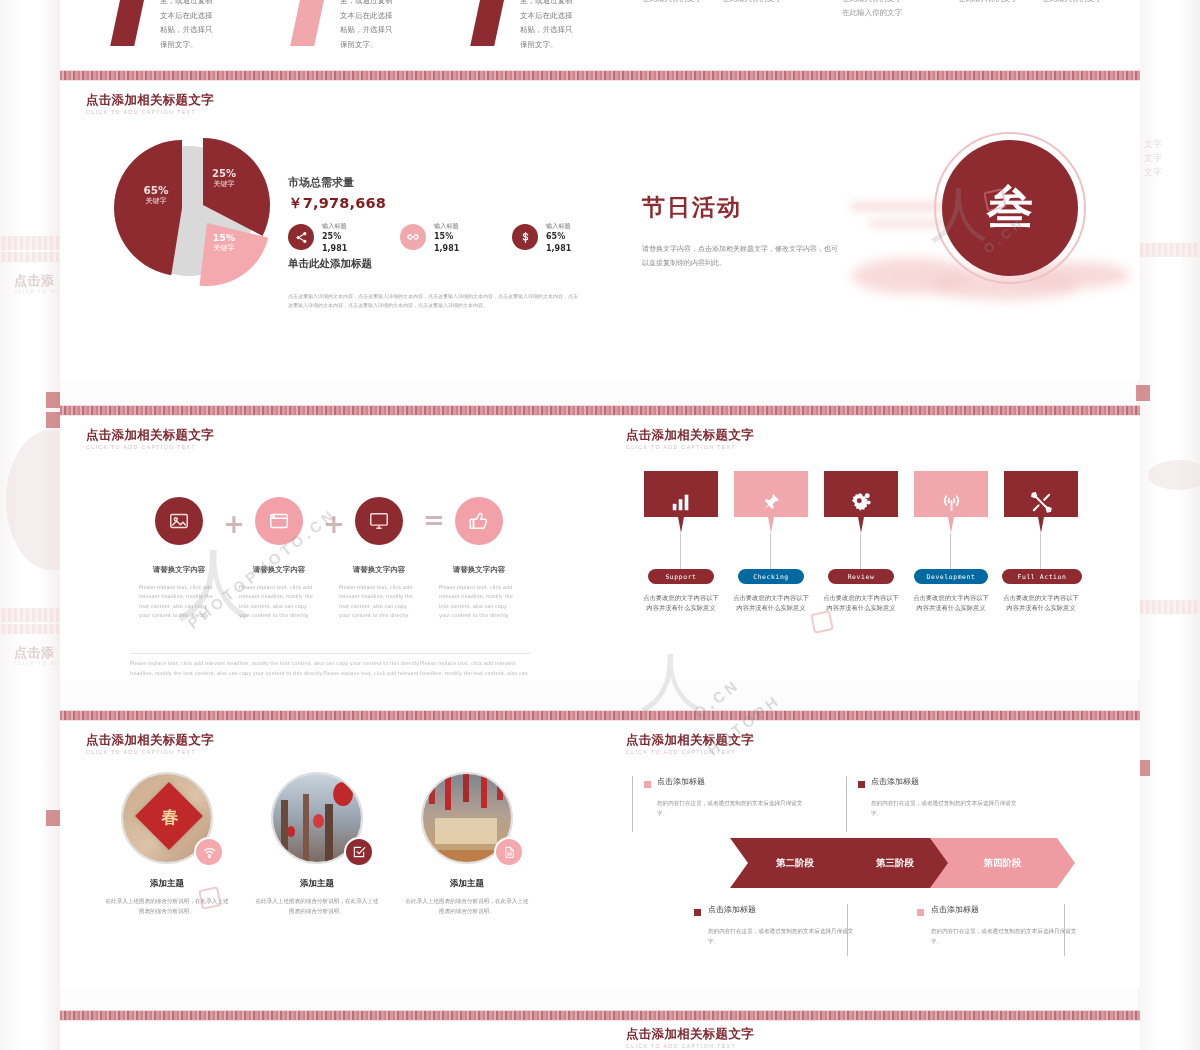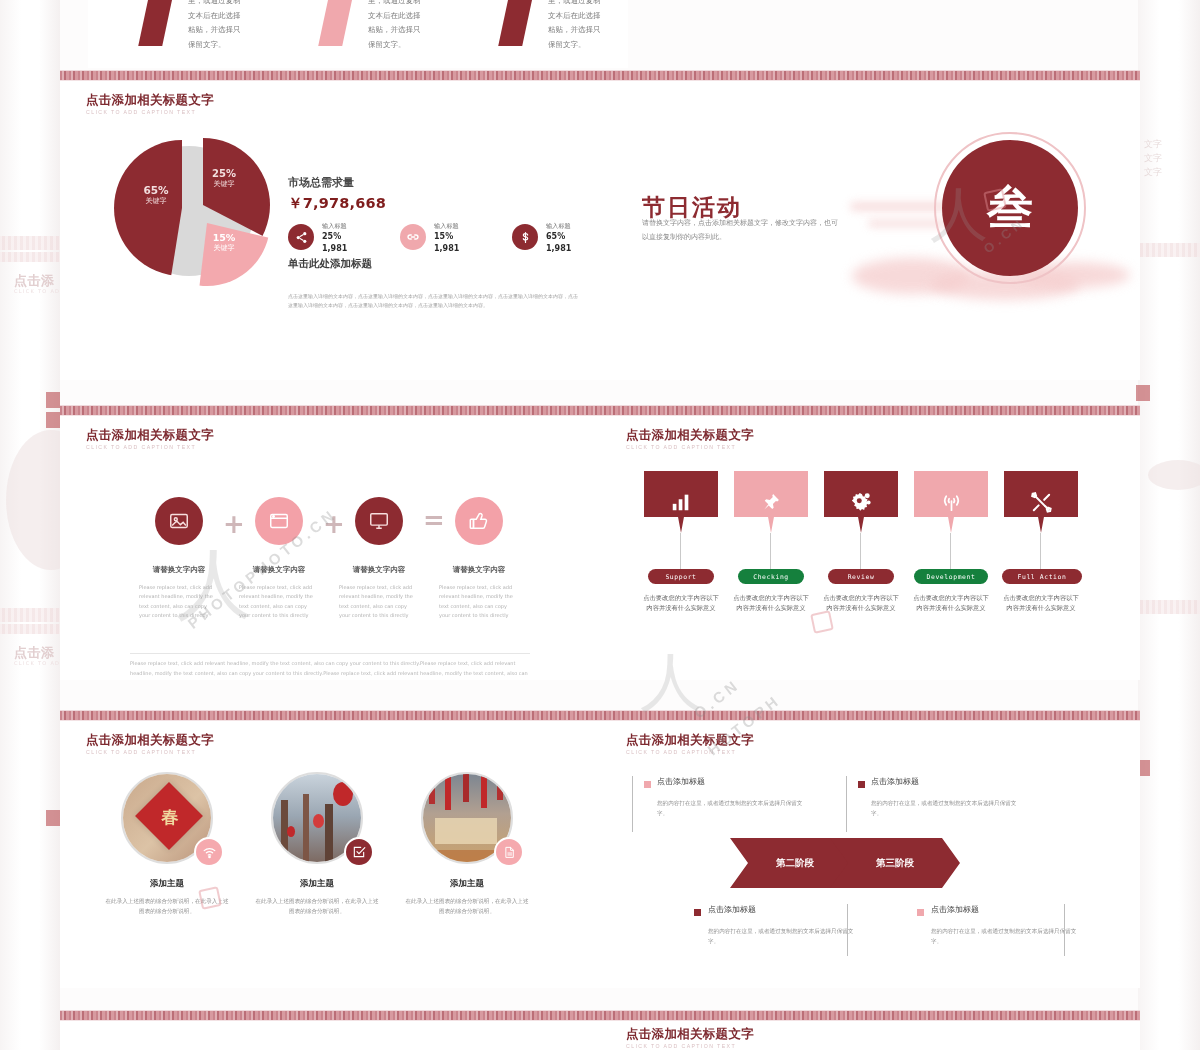--- a/index.html
+++ b/index.html
@@ -75,21 +75,21 @@
 
   
   .hexi { position:absolute; width:74px; height:62px; display:flex;
      align-items:center; justify-content:center; color:#fff; font-size:22px;
      clip-path: polygon(0 0,100% 0,100% 74%,54% 74%,50% 100%,46% 74%,0 74%); }
   .stem { position:absolute; width:1px; background:#c9c9c9; }
   .pill { position:absolute; height:15px; border-radius:8px; color:#fff;
      display:flex; align-items:center; justify-content:center;
      font-family:"DejaVu Sans Mono","Liberation Mono",monospace; font-size:6.4px; letter-spacing:.6px;}
   .pill-d { background:#8d2b31; }
-  .pill-l { background:#15803d; }
+  .pill-l { background:#0369a1; }
   .hx-p { position:absolute; font-size:6.3px; color:#5e5e5e; line-height:1.6; text-align:center;}
 
   
   .photo { position:absolute; width:92px; height:92px; border-radius:50%;
      border:2px solid #dedede; overflow:hidden; }
   .badge { position:absolute; width:30px; height:30px; border-radius:50%;
      border:2px solid #fff; display:flex; align-items:center; justify-content:center;
      color:#fff; font-size:13px; }
   .b-light { background:#f5a9ae; }
   .b-dark  { background:#8d2b31; }
@@ -139,21 +139,21 @@
     <div class="ghost-txt" style="left:6px;top:138px">文字</div>
     <div class="ghost-txt" style="left:6px;top:152px">文字</div>
     <div class="ghost-txt" style="left:6px;top:166px">文字</div>
     <div class="ghost-band" style="top:243px"></div>
     <div class="ghost-chip" style="left:-2px;top:385px"></div>
     <div class="ghost-blob" style="left:10px;top:460px;width:60px;height:30px;"></div>
     <div class="ghost-band" style="top:600px"></div>
     <div class="ghost-chip" style="left:-2px;top:760px"></div>
   </div>
 
-  <div class="sheet" style="left:60px;top:0;width:540px;height:68px;margin-left:28px;">
+  <div class="sheet" style="left:60px;top:0;width:540px;height:68px;">
 
     <div style="position:absolute;left:60px;top:-46px;width:24px;height:92px;background:#8d2b31;transform:skewX(-12deg);">
       
     </div>
     <div style="position:absolute;left:100px;top:-6px;font-size:7.5px;color:#7b7b7b;line-height:1.95;">
       <div>里，或通过复制</div>
       <div>文本后在此选择</div>
       <div>粘贴，并选择只</div>
       <div>保留文字。</div>
     </div>
@@ -172,20 +172,28 @@
       
     </div>
     <div style="position:absolute;left:460px;top:-6px;font-size:7.5px;color:#7b7b7b;line-height:1.95;">
       <div>里，或通过复制</div>
       <div>文本后在此选择</div>
       <div>粘贴，并选择只</div>
       <div>保留文字。</div>
     </div>
   </div>
 
+  <div class="sheet" style="left:600px;top:0;width:540px;height:68px;">
+    <div style="position:absolute;left:42px;top:-6px;font-size:7.5px;color:#9a9a9a;">在此输入你的文字</div>
+    <div style="position:absolute;left:122px;top:-6px;font-size:7.5px;color:#9a9a9a;">在此输入你的文字</div>
+    <div style="position:absolute;left:242px;top:-6px;font-size:7.5px;color:#9a9a9a;">在此输入你的文字</div>
+    <div style="position:absolute;left:242px;top:8px;font-size:7.5px;color:#9a9a9a;">在此输入你的文字</div>
+    <div style="position:absolute;left:358px;top:-6px;font-size:7.5px;color:#9a9a9a;">在此输入你的文字</div>
+    <div style="position:absolute;left:442px;top:-6px;font-size:7.5px;color:#9a9a9a;">在此输入你的文字</div>
+  </div>
 
   <div class="sheet" style="left:60px;top:70px;width:540px;height:310px;">
     <div class="topbar"></div>
     <div class="sl-title">点击添加相关标题文字</div>
     <div class="sl-sub">CLICK TO ADD CAPTION TEXT</div>
 
     <div class="pie-wrap">
 
       <div class="pie-seg" style="left:24px;top:18px;width:130px;height:130px;border-radius:50%;background:#d9d9d9;"></div>
 
@@ -261,21 +269,21 @@
   <div class="sheet" style="left:600px;top:70px;width:540px;height:310px;">
     <div class="topbar"></div>
 
     <div class="streak" style="left:250px;top:132px;width:170px;height:9px;"></div>
     <div class="streak" style="left:268px;top:150px;width:120px;height:7px;"></div>
     <div class="cloud" style="left:252px;top:188px;width:120px;height:36px;"></div>
     <div class="cloud" style="left:330px;top:200px;width:150px;height:30px;"></div>
     <div class="cloud" style="left:420px;top:192px;width:110px;height:26px;"></div>
 
     <div class="big-title" style="left:42px;top:122px;">节日活动</div>
-    <div class="big-p" style="left:42px;top:146px;width:196px;">请替换文字内容，点击添加相关标题文字，修改文字内容，也可以直接复制你的内容到此。</div>
+    <div class="big-p" style="left:42px;top:172px;width:196px;">请替换文字内容，点击添加相关标题文字，修改文字内容，也可以直接复制你的内容到此。</div>
 
     <div class="ring-outer" style="left:334px;top:62px;width:152px;height:152px;"></div>
     <div class="ring-inner" style="left:342px;top:70px;width:136px;height:136px;">
       <span>叁</span>
     </div>
   </div>
 
   <div class="sheet" style="left:60px;top:405px;width:540px;height:275px;">
     <div class="topbar"></div>
     <div class="sl-title">点击添加相关标题文字</div>
@@ -468,20 +476,23 @@
     <div class="vline" style="left:246px;top:66px;height:56px;"></div>
     <div class="leg-sq" style="left:258px;top:71px;background:#8d2b31;"></div>
     <div class="leg-h" style="left:271px;top:66px;">点击添加标题</div>
     <div class="leg-p" style="left:271px;top:88px;width:150px;">您的内容打在这里，或者通过复制您的文本后选择只保留文字。</div>
 
     <div class="arrow ar-d" style="left:130px;top:128px;width:130px;">
       <span>第二阶段</span>
     </div>
     <div class="arrow ar-d" style="left:230px;top:128px;width:130px;">
       <span>第三阶段</span>
+    </div>
+    <div class="arrow ar-l" style="left:330px;top:128px;width:145px;">
+      <span>第四阶段</span>
     </div>
 
     <div class="leg-sq" style="left:94px;top:199px;background:#8d2b31;"></div>
     <div class="leg-h" style="left:108px;top:194px;">点击添加标题</div>
     <div class="leg-p" style="left:108px;top:216px;width:150px;">您的内容打在这里，或者通过复制您的文本后选择只保留文字。</div>
     <div class="vline" style="left:247px;top:194px;height:52px;"></div>
 
     <div class="leg-sq" style="left:317px;top:199px;background:#f0a8ad;"></div>
     <div class="leg-h" style="left:331px;top:194px;">点击添加标题</div>
     <div class="leg-p" style="left:331px;top:216px;width:150px;">您的内容打在这里，或者通过复制您的文本后选择只保留文字。</div>

